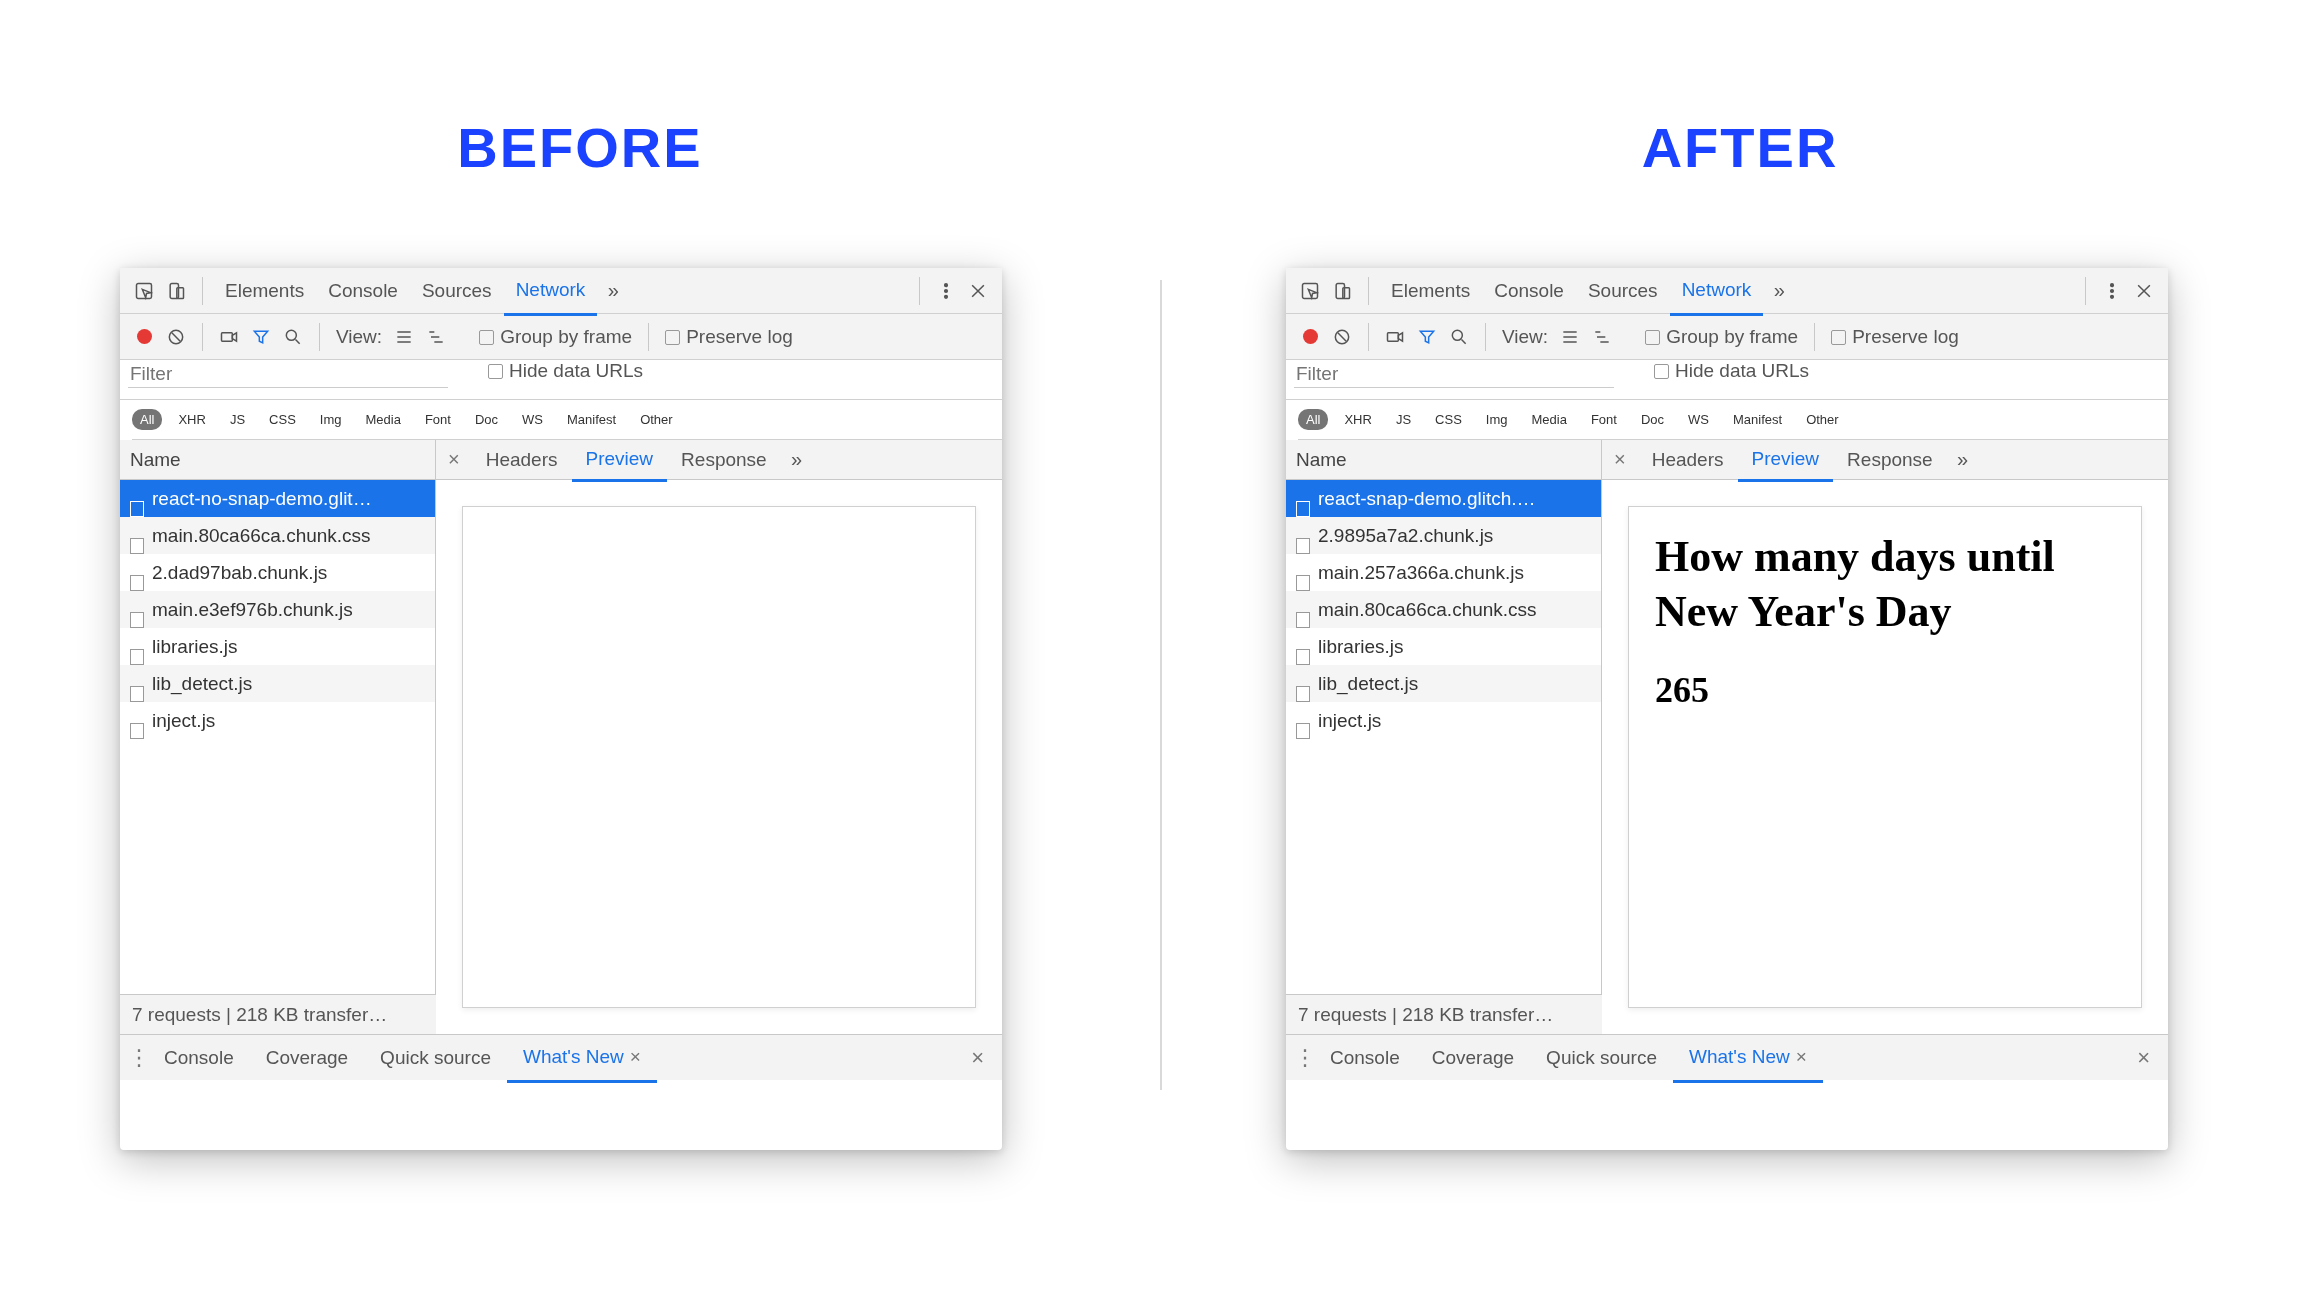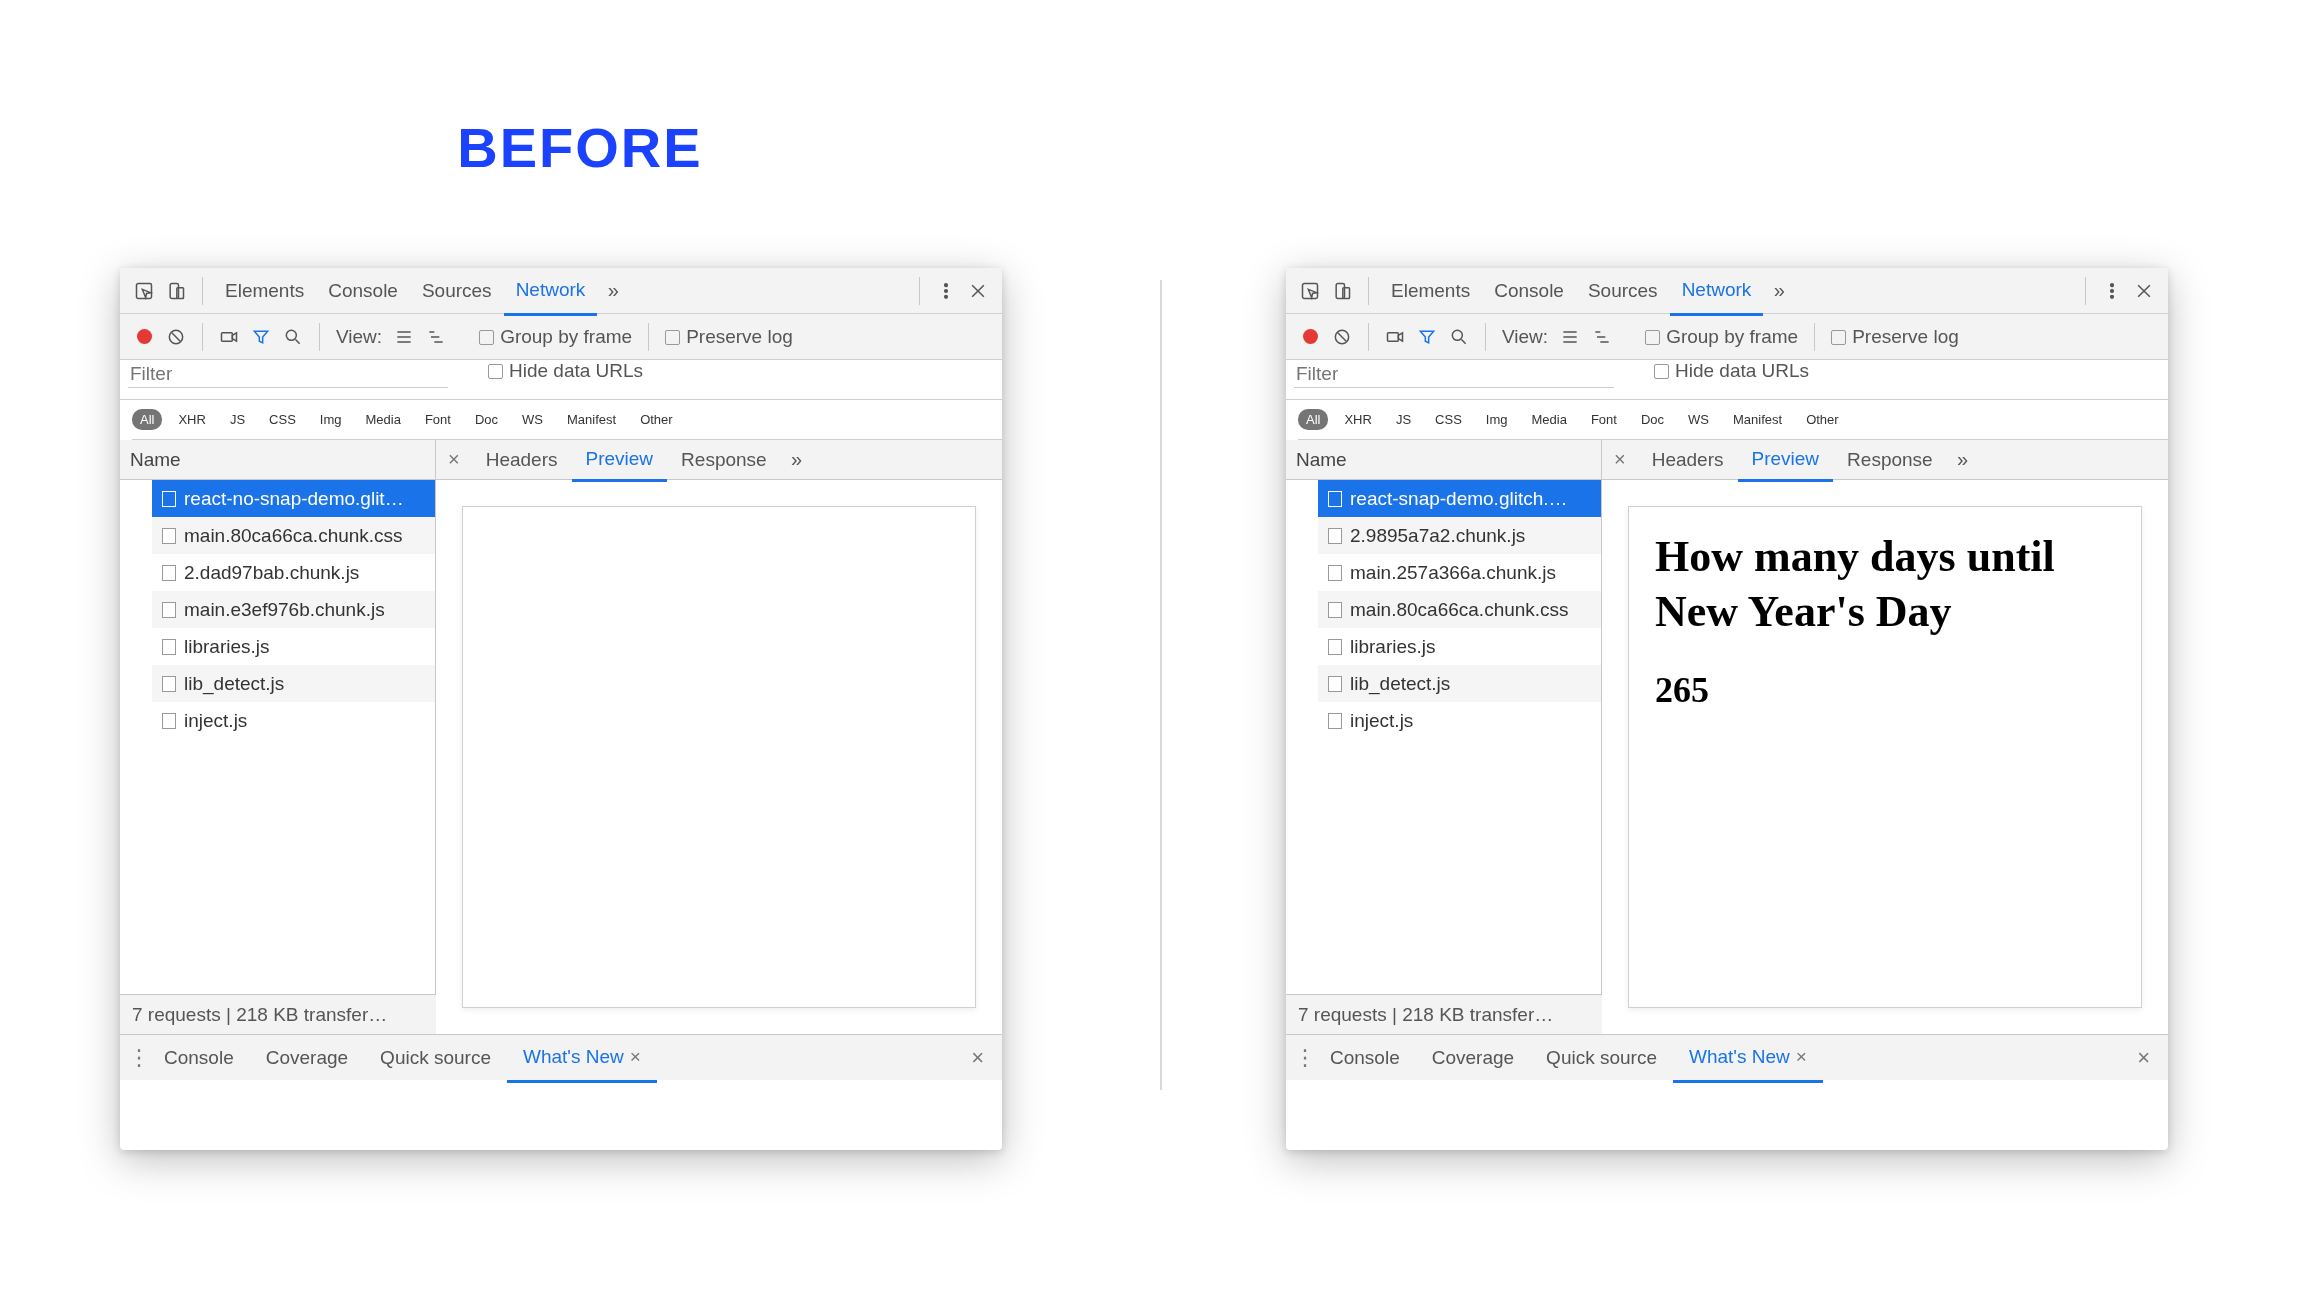--- a/index.html
+++ b/index.html
@@ -91,23 +91,22 @@
 
   .split {
     display:flex;
     height: 594px;
   }
   .req-col { width: 316px; border-right:1px solid #c8c8c8; display:flex; flex-direction:column; }
   .req-head { height:40px; line-height:40px; padding-left:10px; font-size:19px; color:#444; border-bottom:1px solid #c8c8c8; background:#f3f3f3;}
   .req-list { flex:1; overflow:hidden; background:#fff; }
   .req-row {
     height:37px; line-height:37px; padding-left:10px; font-size:19px;
-    display:flex; align-items:center; white-space:nowrap; overflow:hidden; text-overflow:ellipsis;
+    display:flex; align-items:flex-end; white-space:nowrap; overflow:hidden; text-overflow:ellipsis;
     color:#333;
-    margin-left:32px;
   }
   .req-row:nth-child(even){ background:#f5f5f5; }
   .req-row .file-ico { width:14px; height:16px; border:1px solid #999; margin-right:8px; flex:0 0 14px; background:#fff; }
   .req-row.active { background:#1a73e8!important; color:#fff; }
   .req-row.active .file-ico { background:#1a73e8; border-color:#fff; }
 
   .detail-col { flex:1; display:flex; flex-direction:column; }
   .detail-tabs { height:40px; border-bottom:1px solid #c8c8c8; display:flex; align-items:center; background:#f3f3f3; font-size:19px; color:#555; }
   .detail-tabs .x { padding:0 12px; font-size:20px; color:#777; }
   .detail-tabs .dtab { padding:0 14px; line-height:40px; }
@@ -136,20 +135,21 @@
   .drawer .closer { margin-left:auto; padding:0 10px; font-size:22px; color:#777; }
 
   .chevrons::before { content:"»"; font-size:20px; }
 </style>
 </head>
 <body>
 
 <div class="canvas">
 
   <div class="heading before">BEFORE</div>
+  <div class="heading after">AFTER</div>
   <div class="divider-line"></div>
 
   <div class="panel before">
 
     <div class="row bar">
       <span class="ico">
           <svg viewBox="0 0 24 24">
             <rect x="3" y="3" width="18" height="18" rx="2"></rect>
             <path d="M10 10 L20 14 L15 15 L14 20 Z"></path>
           </svg>

